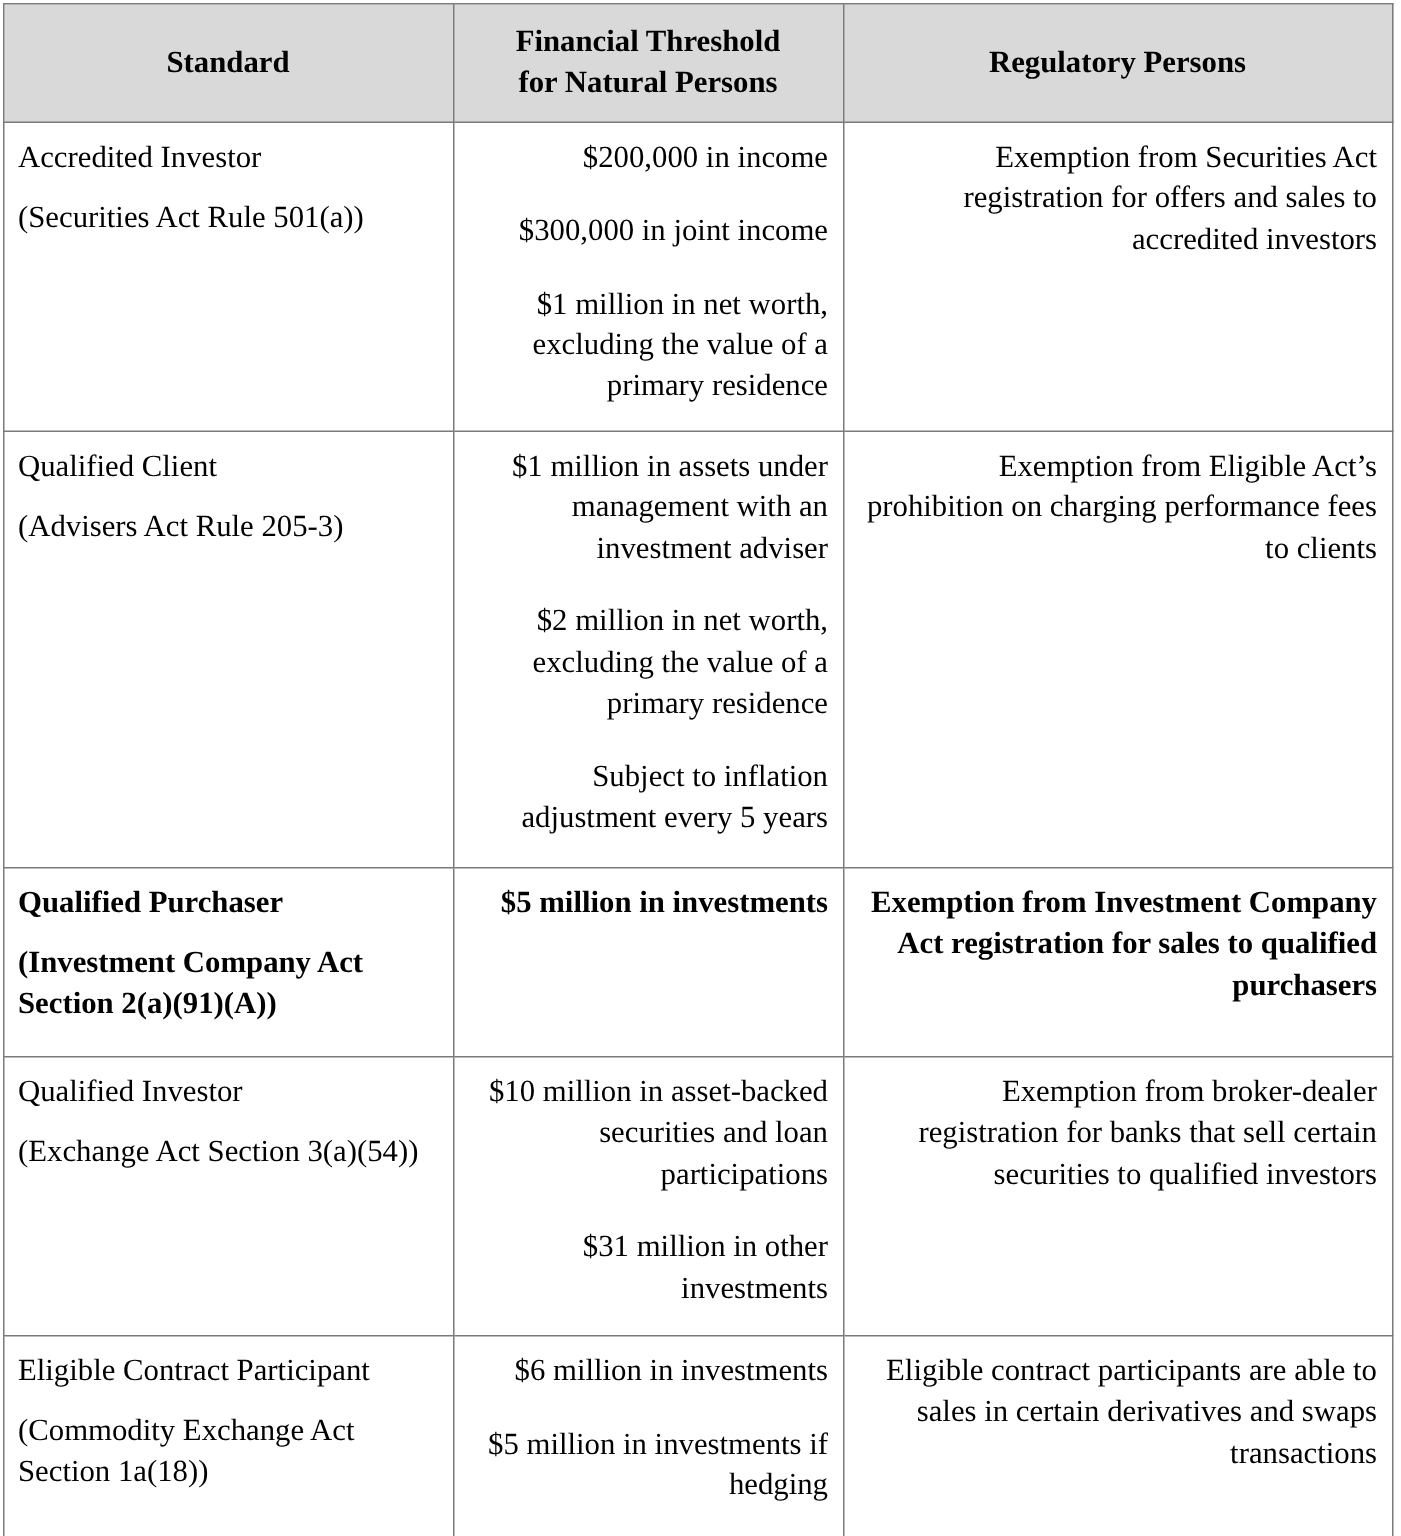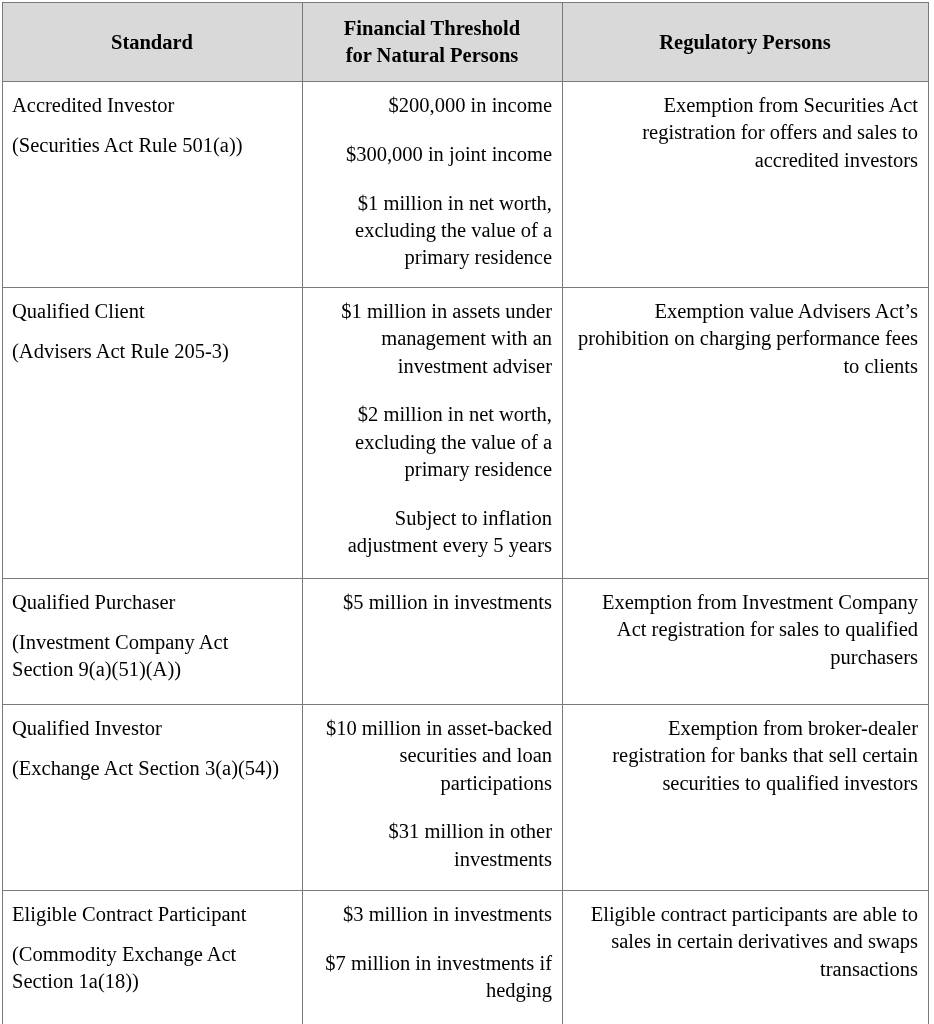--- a/index.html
+++ b/index.html
@@ -58,21 +58,21 @@
 
   .cell-block { display: block; text-align: right; }
   .cell-block + .cell-block { margin-top: 1.05em; }
 
   .name-line { display: block; }
   .name-line + .name-line { margin-top: 0.62em; }
 
   
   tr.row-accredited td { height: 185px; }
   tr.row-qualified-client td { height: 270px; }
-  tr.row-qualified-purchaser td { height: 105px; }
+  tr.row-qualified-purchaser td { height: 105px; font-weight: bold; }
   tr.row-qualified-investor td { height: 165px; }
   tr.row-ecp td { height: 140px; }
 </style>
 </head>
 <body>
 
 <div class="table-wrap">
   <table class="standards-table">
     <colgroup>
       <col class="col-standard">
@@ -114,28 +114,28 @@
         <td>
           <span class="name-line">Qualified Client</span>
           <span class="name-line">(Advisers Act Rule 205-3)</span>
         </td>
         <td>
           <span class="cell-block">$1 million in assets under management with an investment adviser</span>
           <span class="cell-block">$2 million in net worth, excluding the value of a primary residence</span>
           <span class="cell-block">Subject to inflation adjustment every 5 years</span>
         </td>
         <td>
-          <span class="cell-block">Exemption value Advisers Act’s prohibition on charging performance fees to clients</span>
+          <span class="cell-block">Exemption from Eligible Act’s prohibition on charging performance fees to clients</span>
         </td>
       </tr>
 
       <tr class="row-qualified-purchaser">
         <td>
           <span class="name-line">Qualified Purchaser</span>
-          <span class="name-line">(Investment Company Act Section 9(a)(51)(A))</span>
+          <span class="name-line">(Investment Company Act Section 2(a)(91)(A))</span>
         </td>
         <td>
           <span class="cell-block">$5 million in investments</span>
         </td>
         <td>
           <span class="cell-block">Exemption from Investment Company Act registration for sales to qualified purchasers</span>
         </td>
       </tr>
 
       <tr class="row-qualified-investor">
@@ -151,22 +151,22 @@
           <span class="cell-block">Exemption from broker-dealer registration for banks that sell certain securities to qualified investors</span>
         </td>
       </tr>
 
       <tr class="row-ecp">
         <td>
           <span class="name-line">Eligible Contract Participant</span>
           <span class="name-line">(Commodity Exchange Act Section 1a(18))</span>
         </td>
         <td>
-          <span class="cell-block">$3 million in investments</span>
-          <span class="cell-block">$7 million in investments if hedging</span>
+          <span class="cell-block">$6 million in investments</span>
+          <span class="cell-block">$5 million in investments if hedging</span>
         </td>
         <td>
           <span class="cell-block">Eligible contract participants are able to sales in certain derivatives and swaps transactions</span>
         </td>
       </tr>
 
     </tbody>
   </table>
 </div>
 

